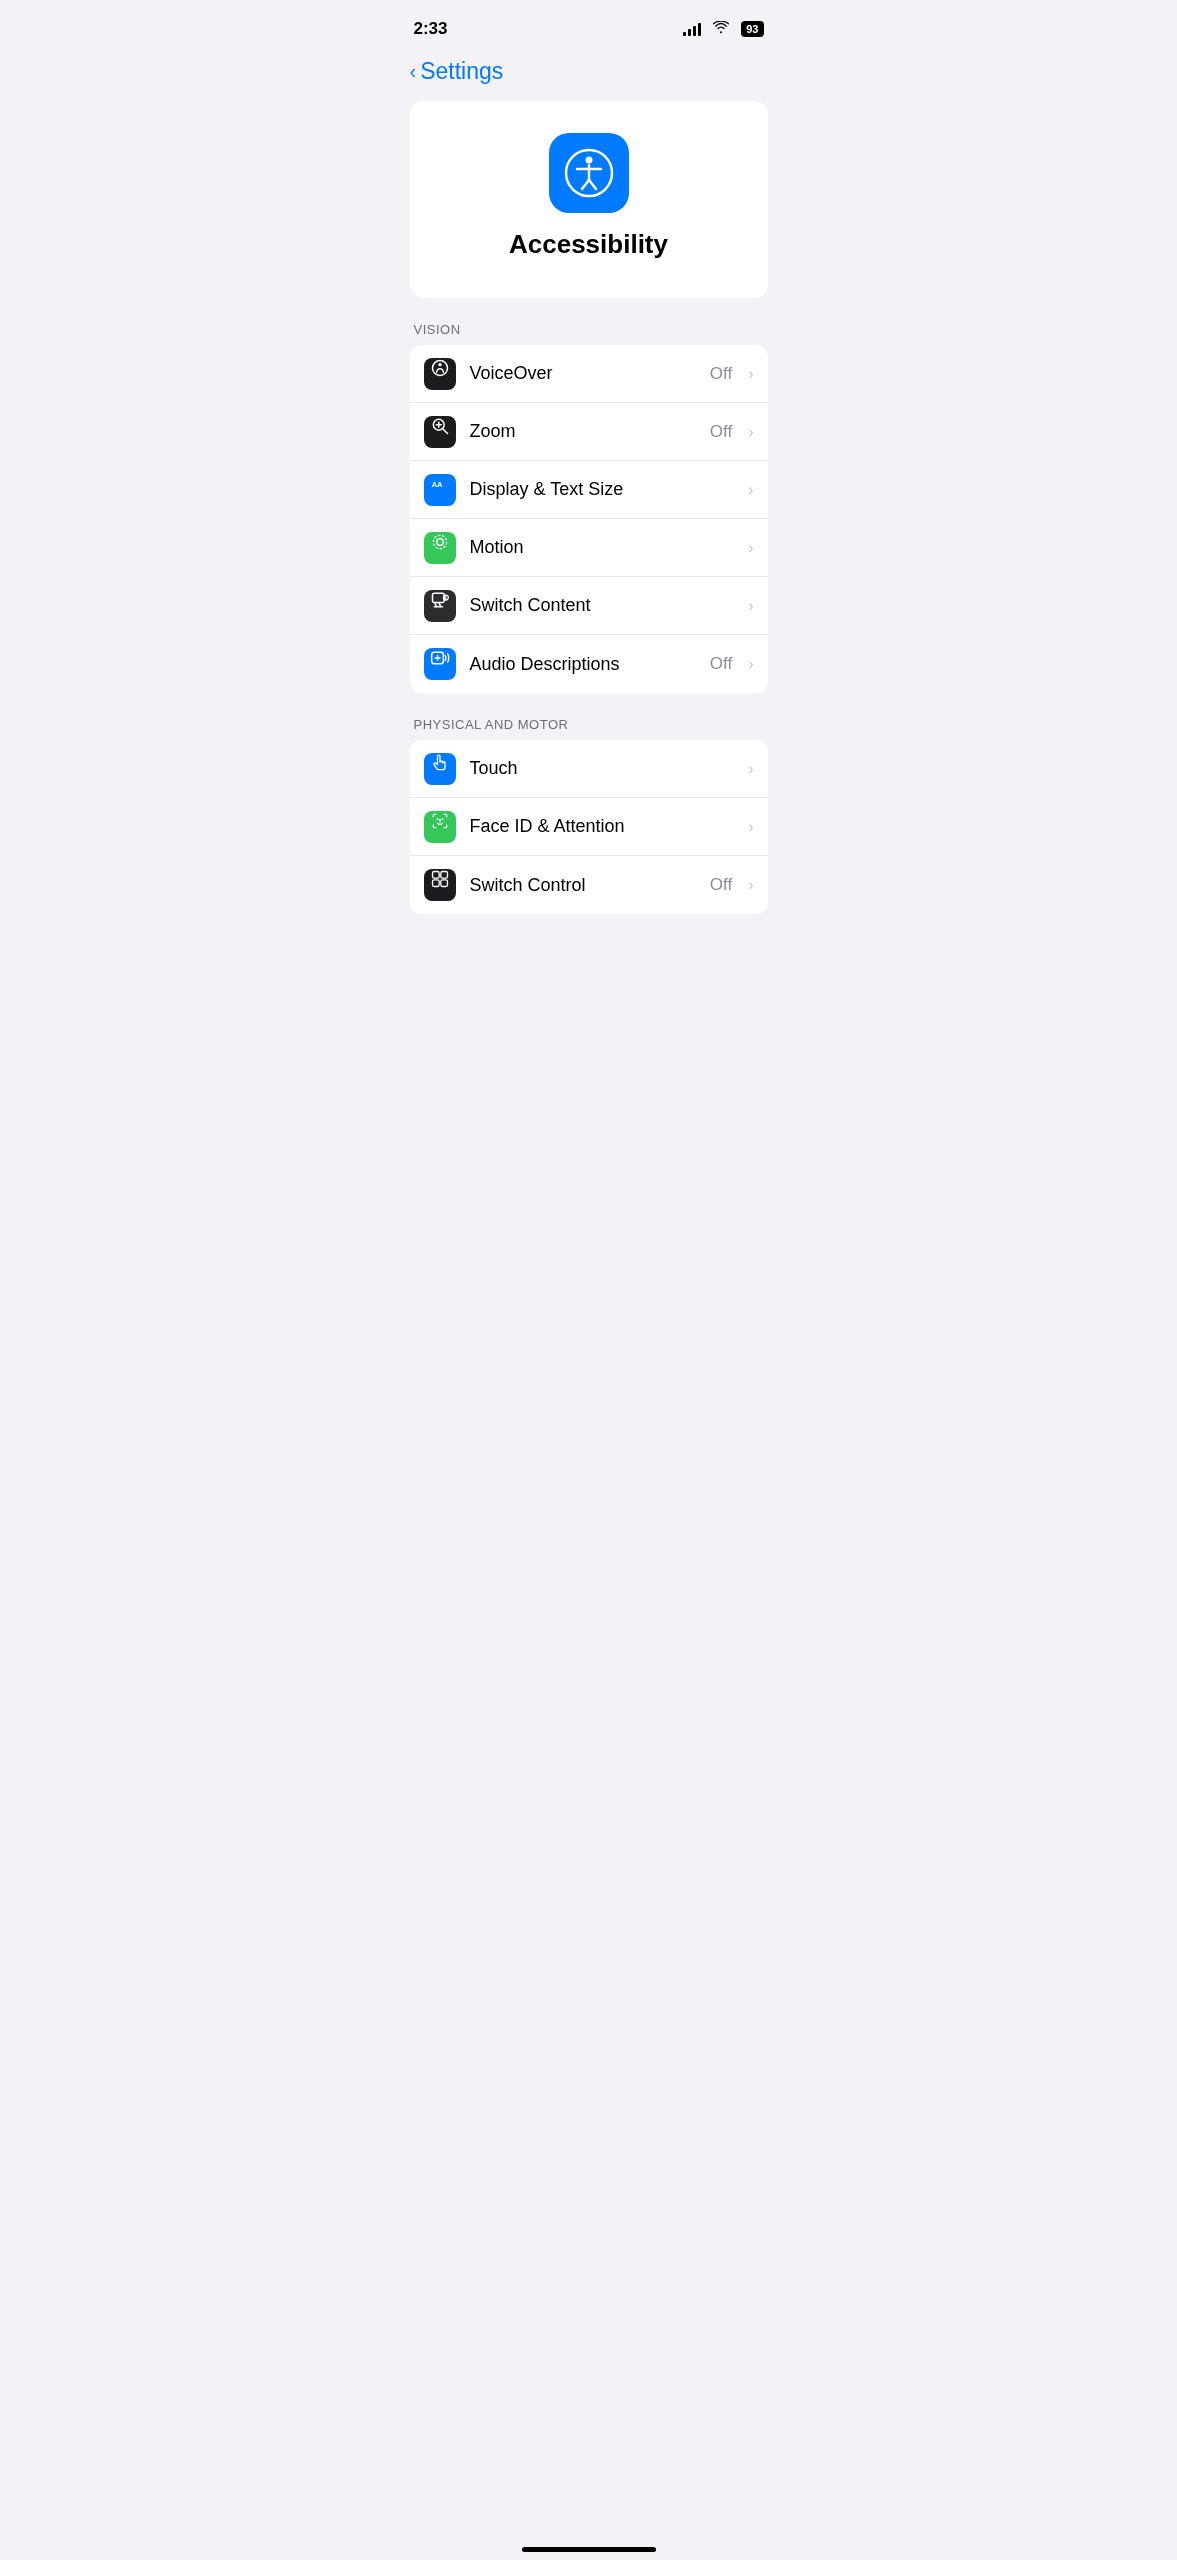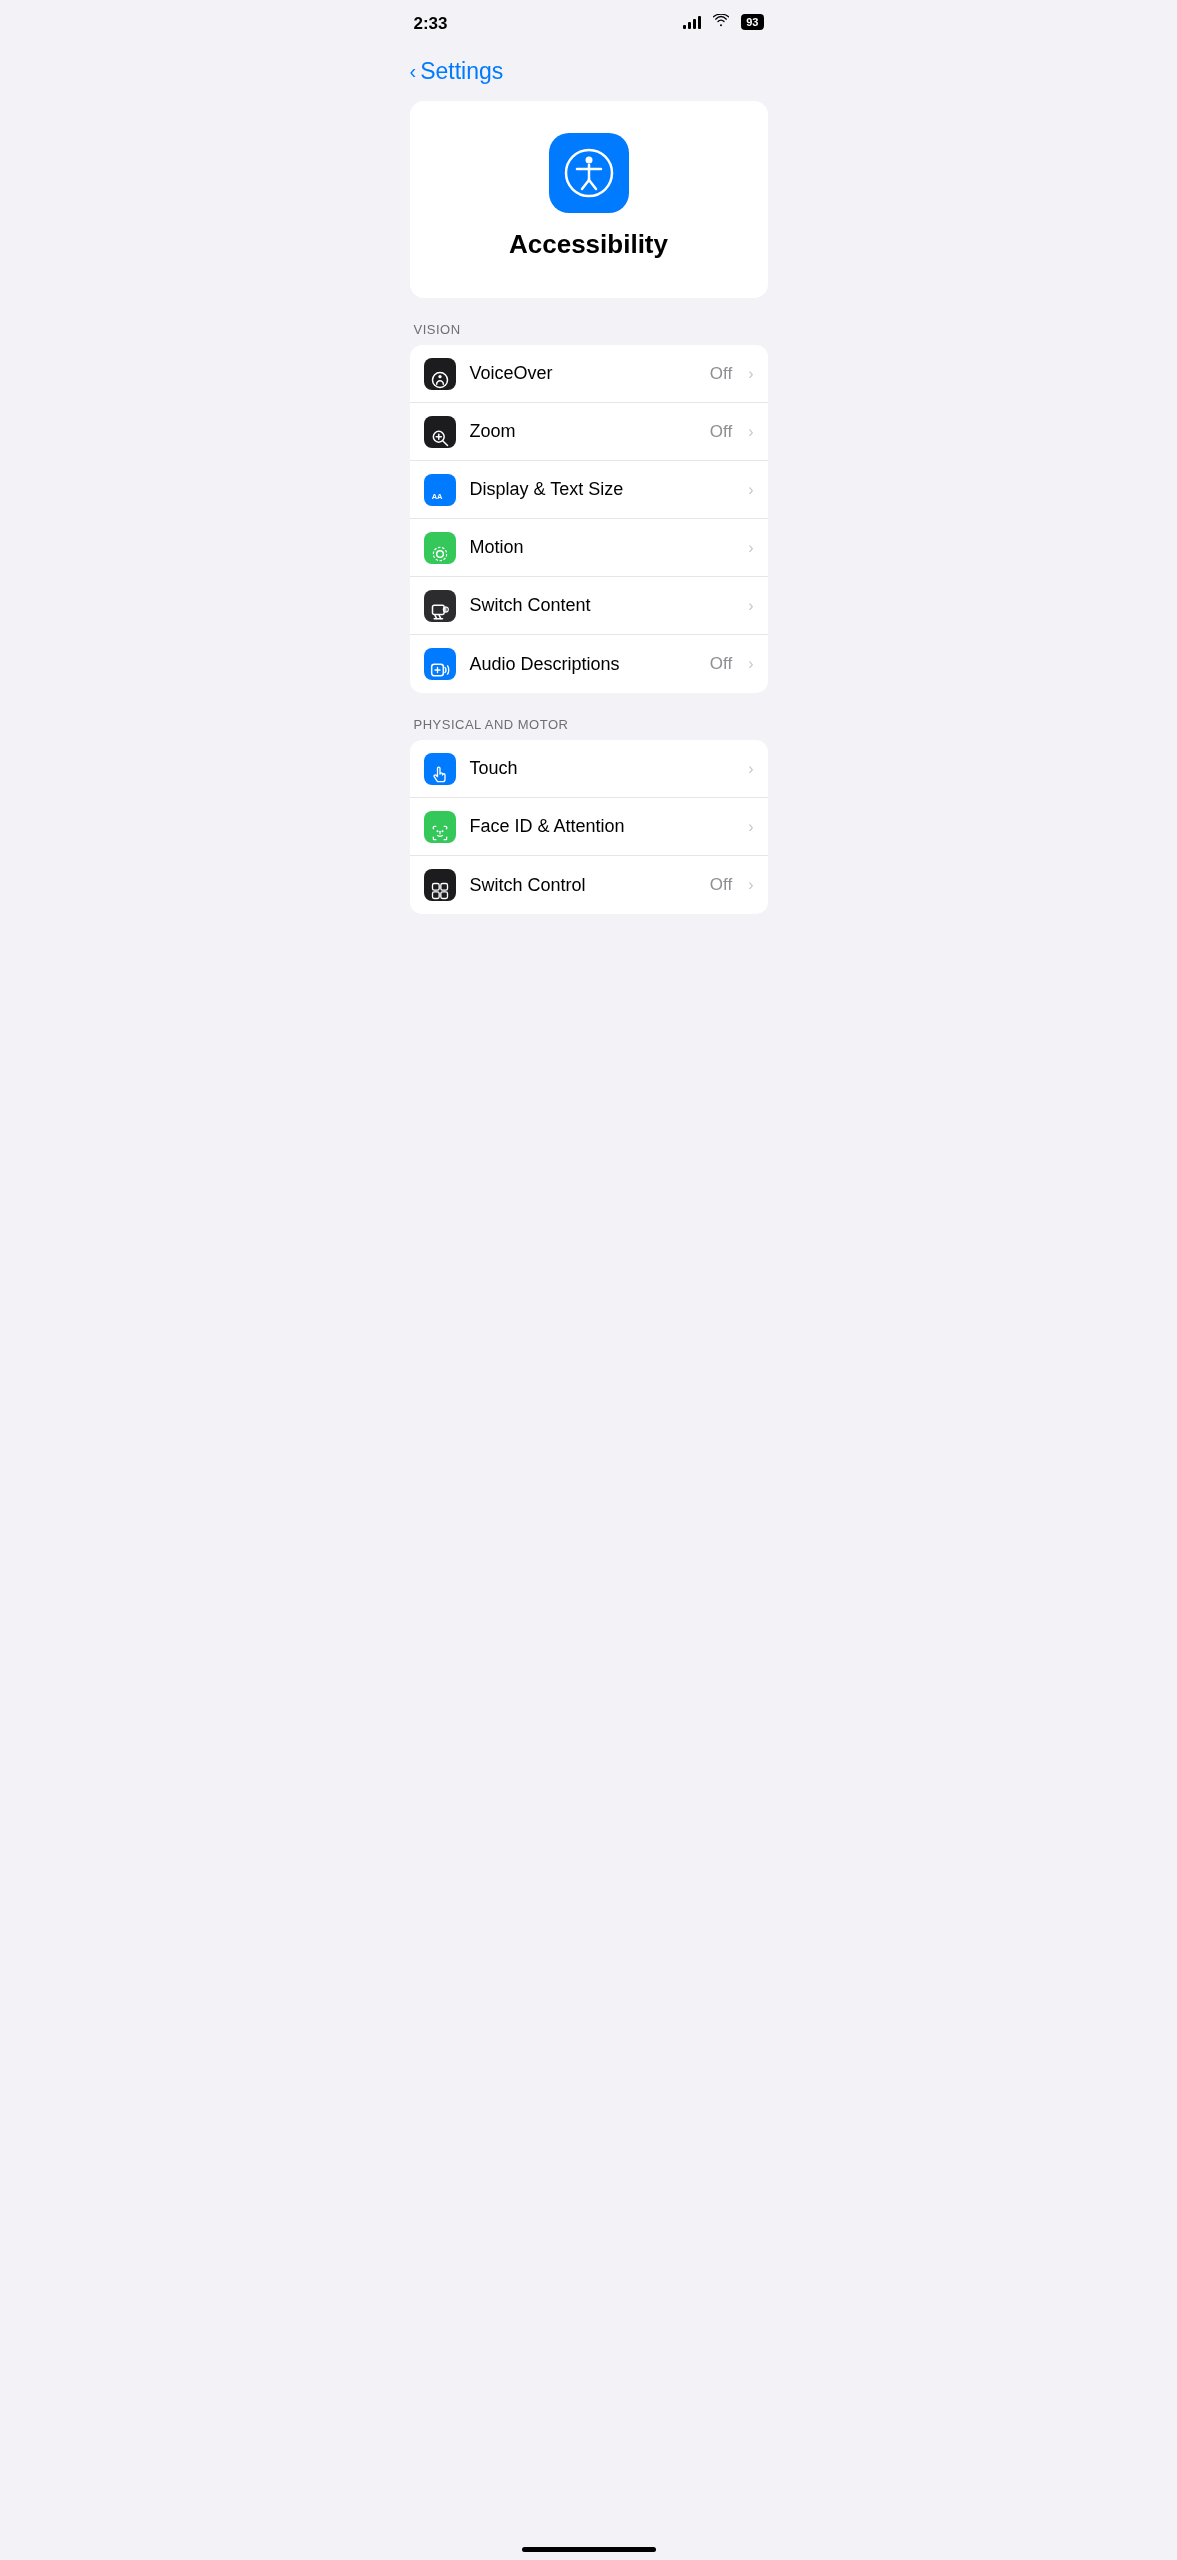--- a/index.html
+++ b/index.html
@@ -12,21 +12,21 @@
       margin: 0 auto;
       min-height: 100vh;
       position: relative;
       overflow-x: hidden;
     }
 
     
     .status-bar {
       display: flex;
       justify-content: space-between;
-      align-items: flex-start;
+      align-items: center;
       padding: 14px 20px 6px 20px;
       height: 50px;
     }
 
     .status-time {
       font-size: 17px;
       font-weight: 600;
       color: #000;
     }
 
@@ -161,21 +161,21 @@
       border-bottom: none;
     }
 
     .list-item-icon {
       width: 32px;
       height: 32px;
       border-radius: 8px;
       margin-right: 14px;
       flex-shrink: 0;
       display: flex;
-      align-items: flex-end;
+      align-items: flex-start;
       justify-content: center;
     }
 
     .list-item-icon.black { background: #1c1c1e; }
     .list-item-icon.blue { background: #007aff; }
     .list-item-icon.green { background: #34c759; }
     .list-item-icon.dark-gray { background: #2c2c2e; }
 
     .list-item-icon svg {
       width: 20px;

